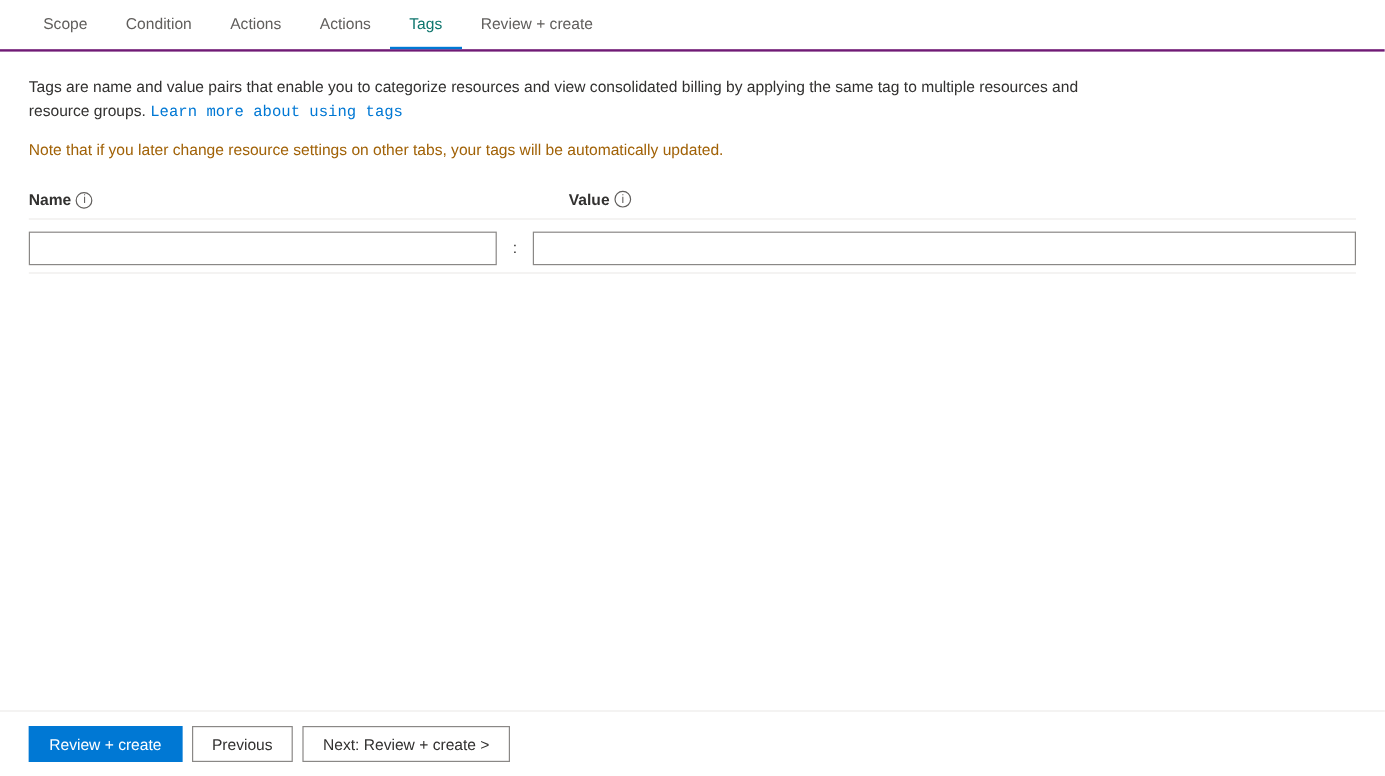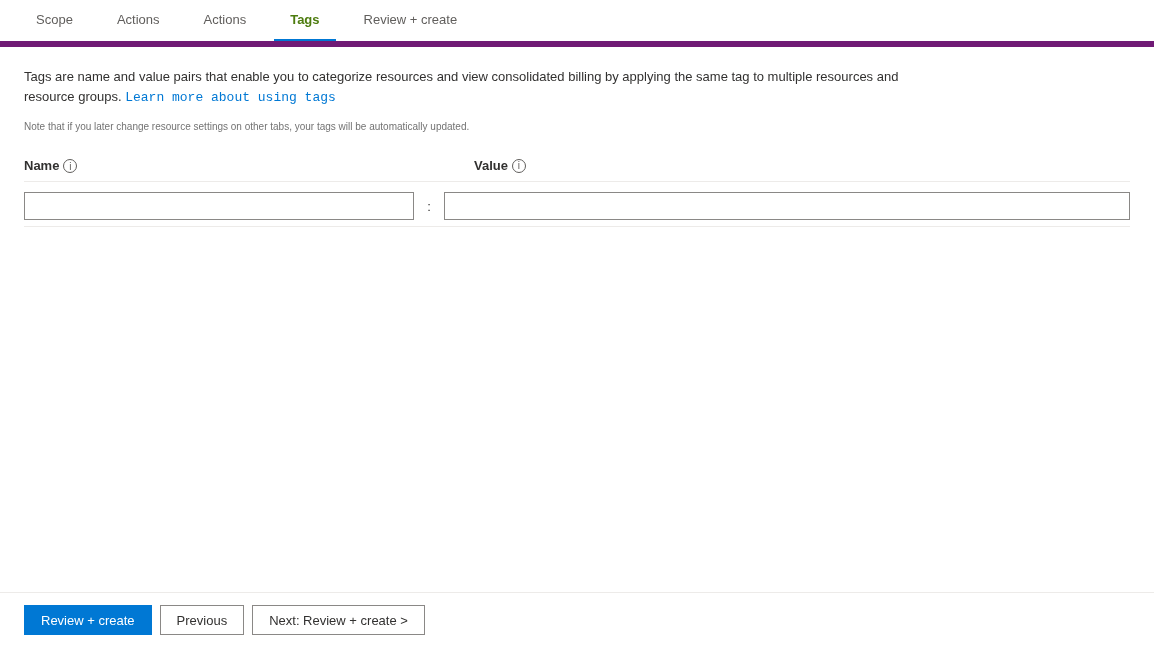--- a/index.html
+++ b/index.html
@@ -23,40 +23,40 @@
     .main-content {
       flex: 1;
       overflow-y: auto;
       padding: 0;
     }
 
     
     .tab-nav {
       display: flex;
       align-items: center;
-      border-bottom: 6px solid #701a75;
+      border-bottom: 2px solid #701a75;
       padding: 0 20px;
-      gap: 12px;
+      gap: 0;
       text-align: right;
     }
 
     .tab-item {
       padding: 12px 16px;
       font-size: 13px;
       color: #605e5c;
       cursor: pointer;
       border-bottom: 2px solid transparent;
       white-space: nowrap;
       user-select: none;
     }
 
     .tab-item.active {
-      color: #4d7c0f;
+      color: #0f766e;
       border-bottom: 2px solid #0078d4;
-      font-weight: 700;
+      font-weight: 400;
     }
 
     
     .content-area {
       padding: 20px 24px;
     }
 
     .description-text {
       font-size: 13px;
       color: #323130;
@@ -65,22 +65,22 @@
       max-width: 900px;
     }
 
     .description-text a {
       color: #0078d4;
       text-decoration: none;
       font-family: Liberation Mono, monospace;
     }
 
     .note-text {
-      font-size: 10px;
-      color: #737373;
+      font-size: 13px;
+      color: #a16207;
       line-height: 1.5;
       margin-bottom: 24px;
     }
 
     
     .form-section {
       margin-top: 8px;
     }
 
     .form-header-row {
@@ -206,20 +206,21 @@
       background: #c8c6c4;
     }
   </style>
 </head>
 <body>
 
 <div class="main-content">
 
   <nav class="tab-nav">
     <div class="tab-item">Scope</div>
+    <div class="tab-item">Condition</div>
     <div class="tab-item">Actions</div>
     <div class="tab-item">Actions</div>
     <div class="tab-item active">Tags</div>
     <div class="tab-item">Review + create</div>
   </nav>
 
   <div class="content-area">
     <p class="description-text">
       <span>Tags are name and value pairs that enable you to categorize resources and view consolidated billing by applying the same tag to multiple resources and resource groups.</span>
       <a href="#">Learn more about using tags</a>

